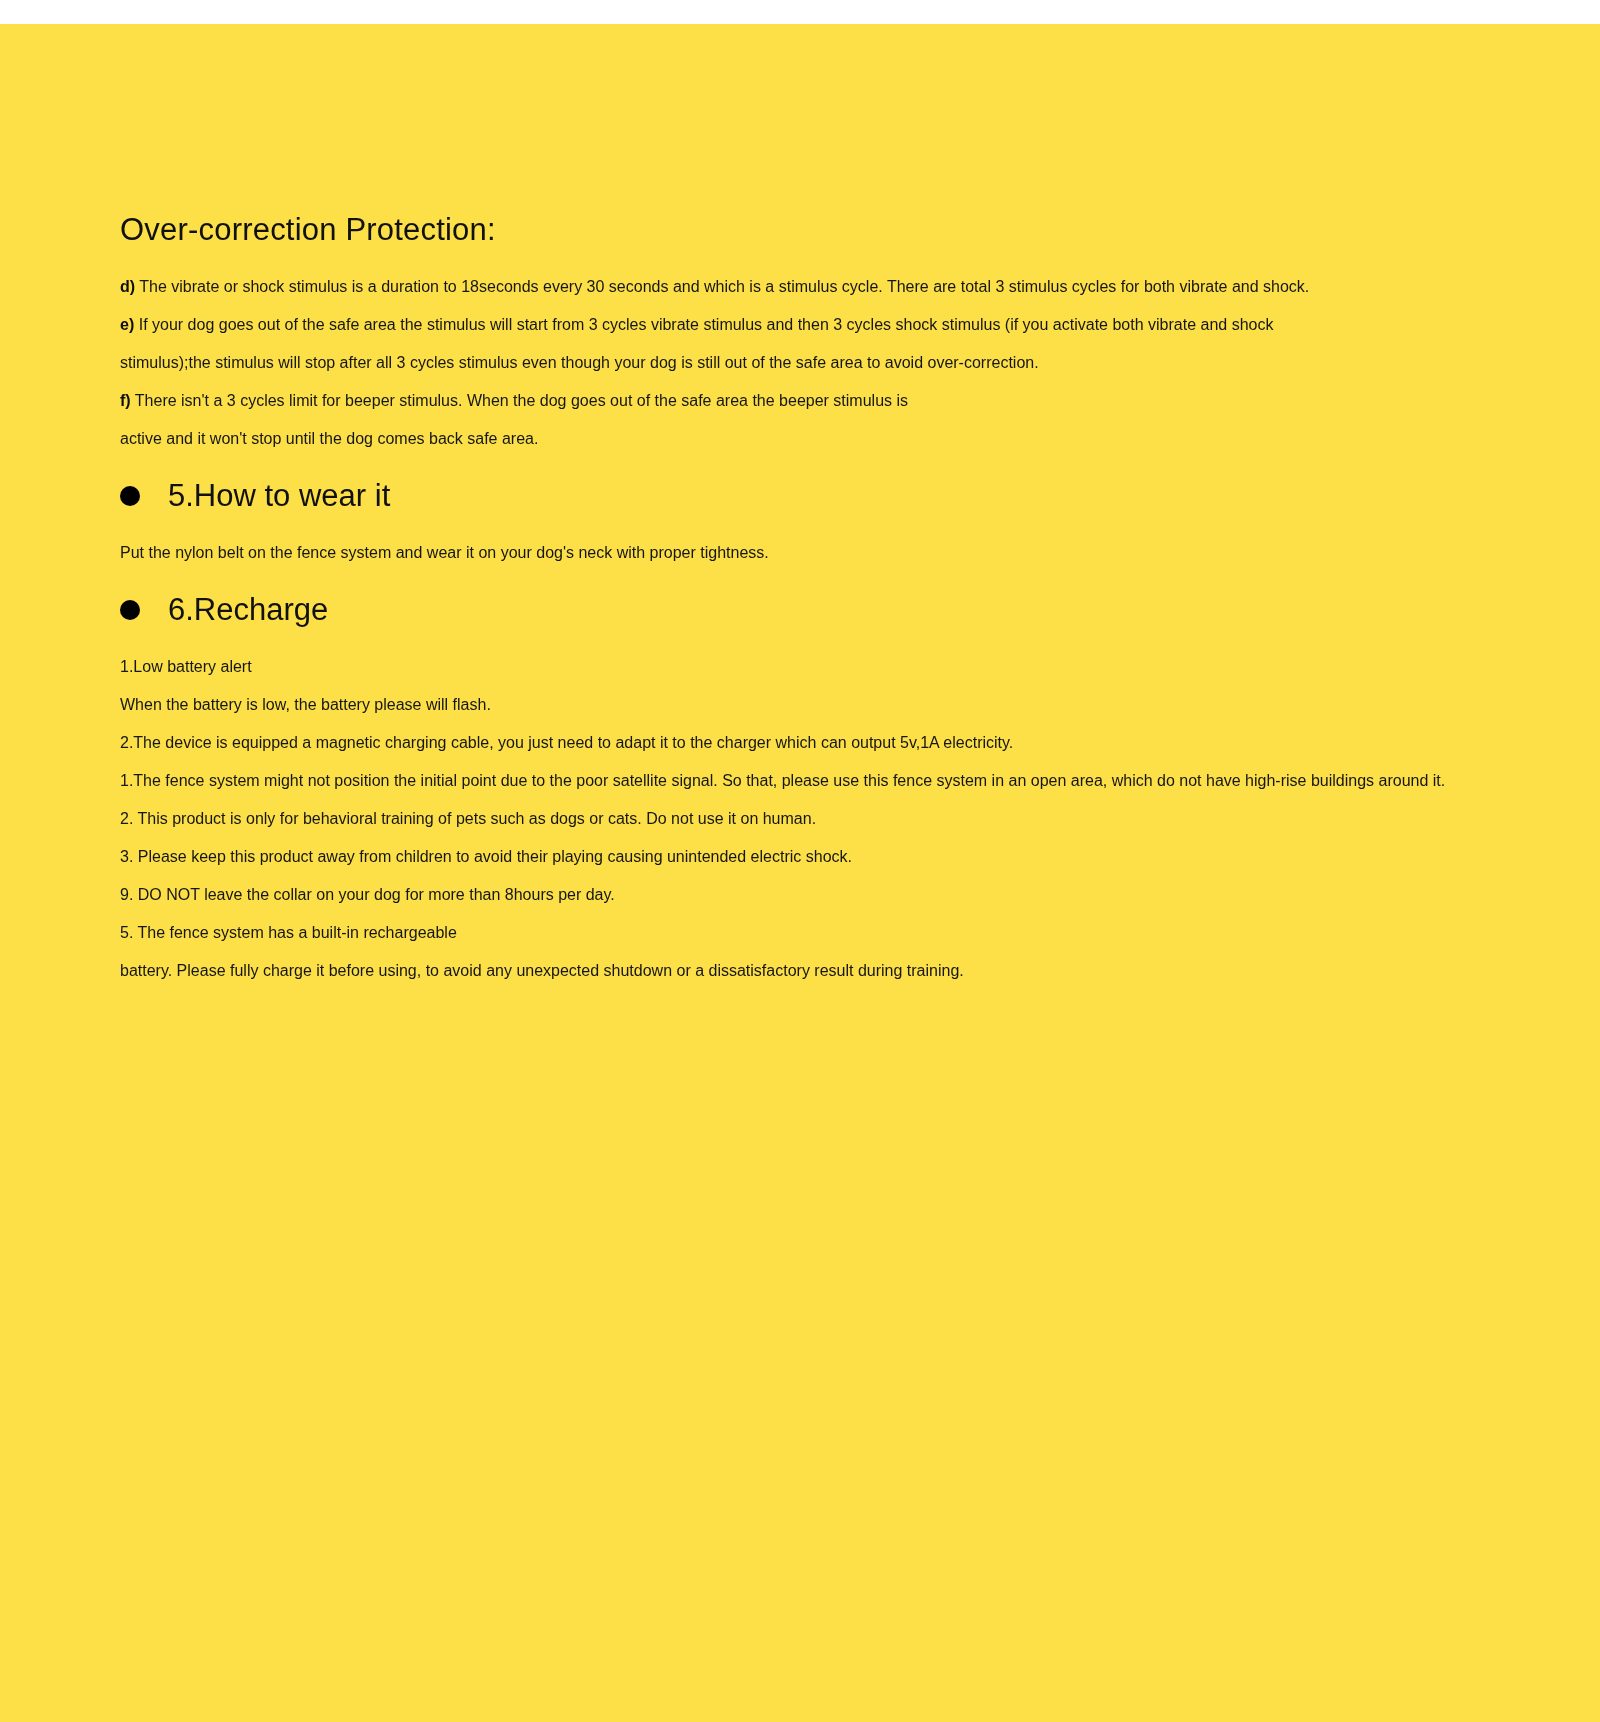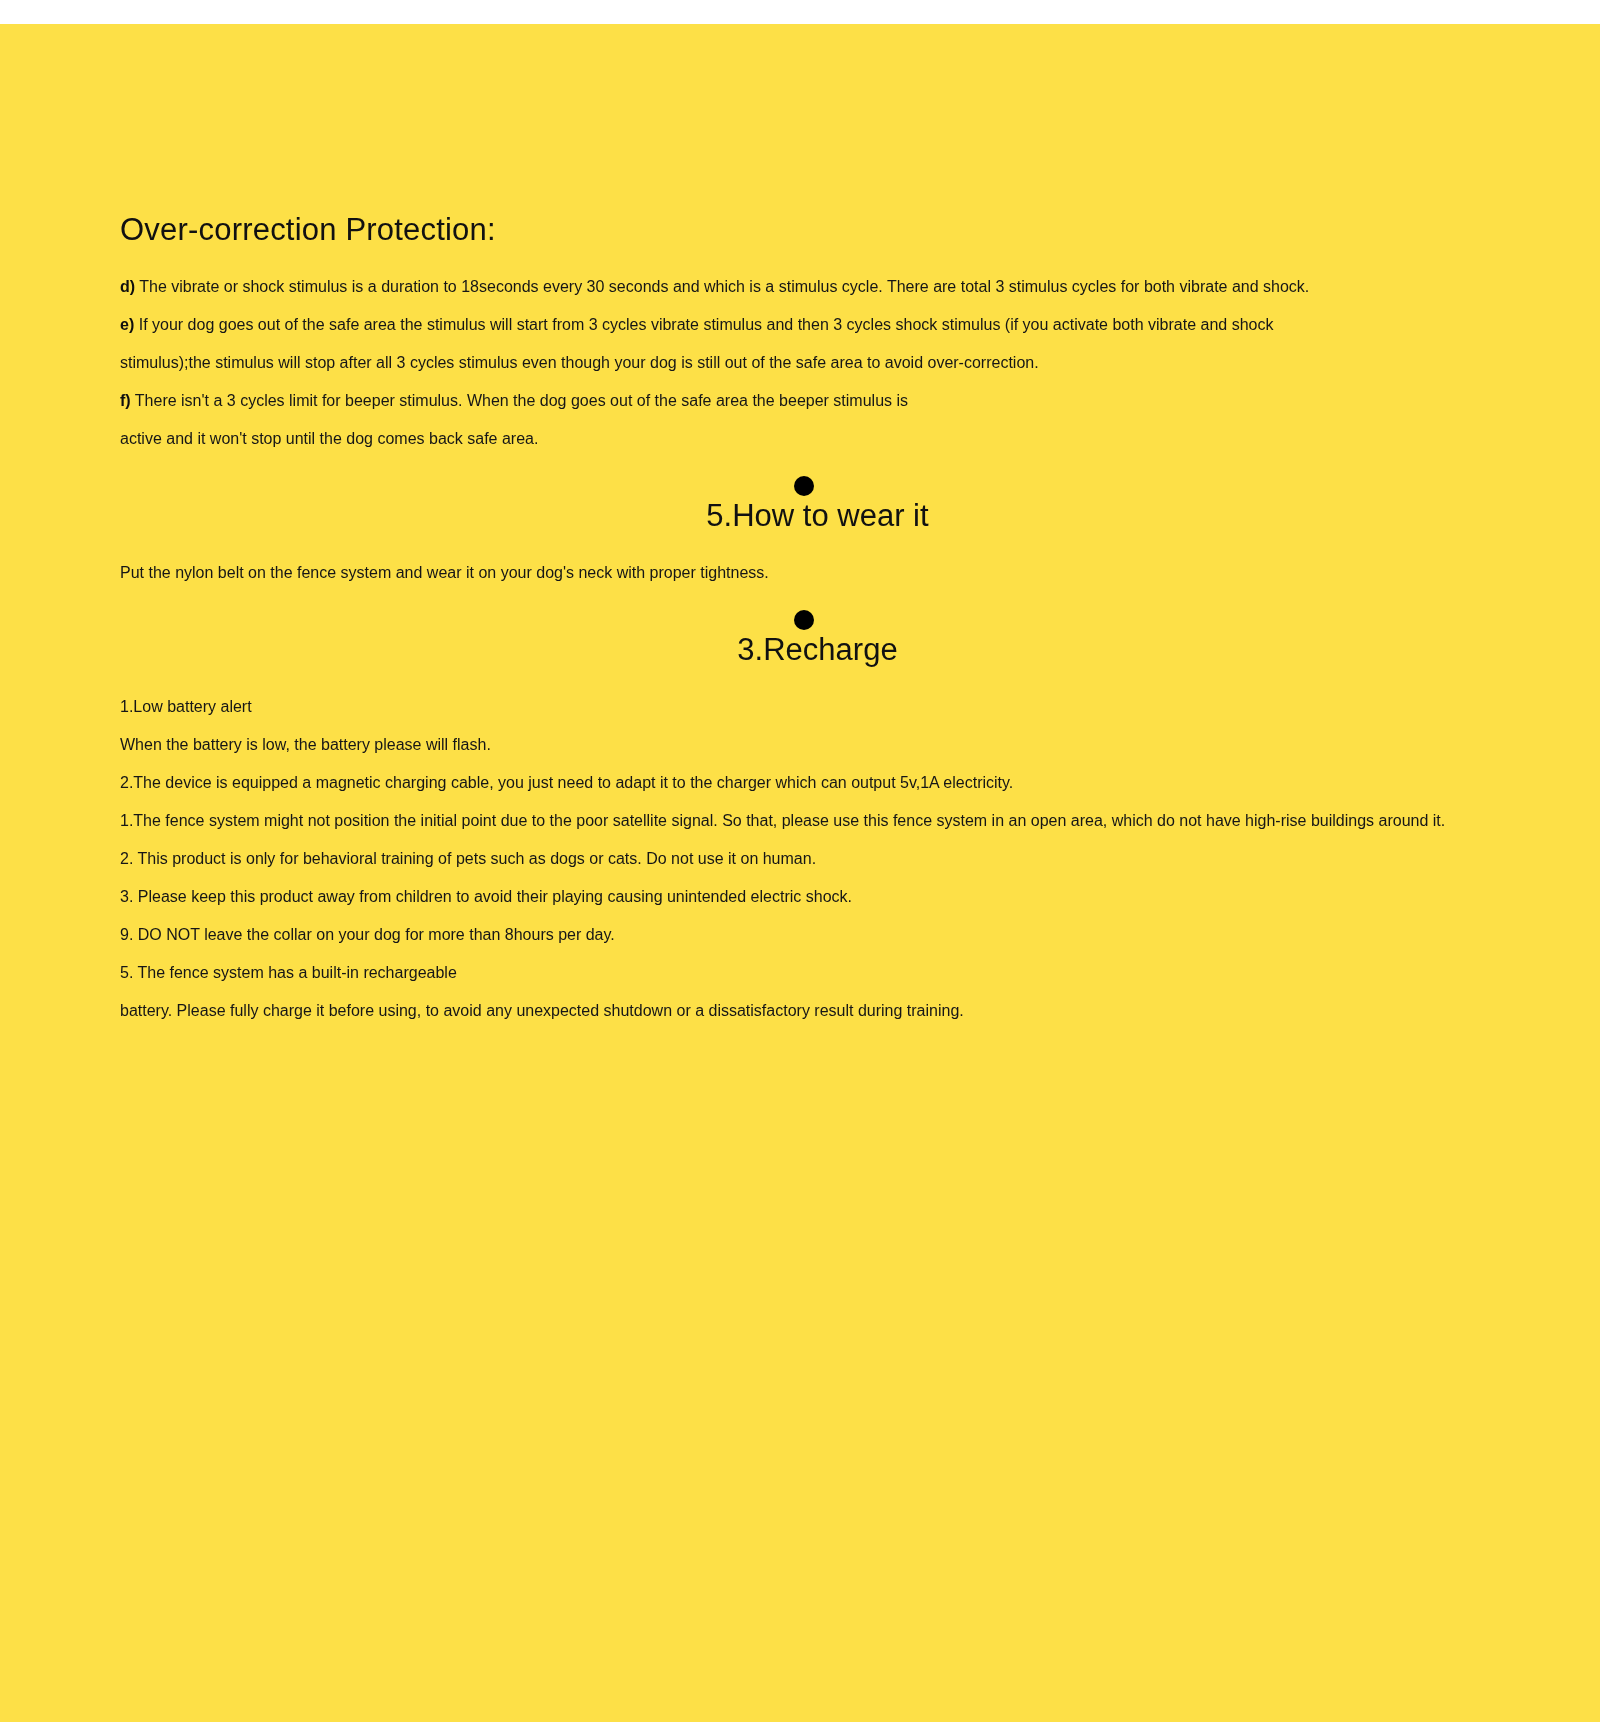--- a/index.html
+++ b/index.html
@@ -33,21 +33,20 @@
     margin-top: 22px;
   }
   .bullet-heading {
     display: flex;
     align-items: center;
     margin: 18px 0 18px 0;
     font-size: 31px;
     font-weight: 400;
     line-height: 40px;
     color: #111111;
-    flex-direction: column;
   }
   .bullet-dot {
     width: 20px;
     height: 20px;
     border-radius: 50%;
     background: #000000;
     flex: 0 0 auto;
     margin-right: 28px;
   }
   .para {
@@ -71,21 +70,21 @@
       <p class="para"><strong>d)</strong><span> The vibrate or shock stimulus is a duration to 18seconds every 30 seconds and which is a stimulus cycle. There are total 3 stimulus cycles for both vibrate and shock.</span></p>
       <p class="para"><strong>e)</strong><span> If your dog goes out of the safe area the stimulus will start from 3 cycles vibrate stimulus and then 3 cycles shock stimulus (if you activate both vibrate and shock</span><br><span>stimulus);the stimulus will stop after all 3 cycles stimulus even though your dog is still out of the safe area to avoid over-correction.</span></p>
       <p class="para"><strong>f)</strong><span> There isn't a 3 cycles limit for beeper stimulus. When the dog goes out of the safe area the beeper stimulus is</span><br><span>active and it won't stop until the dog comes back safe area.</span></p>
       <div class="bullet-heading">
         <span class="bullet-dot"></span>
         <span>5.How to wear it</span>
       </div>
       <p class="para"><span>Put the nylon belt on the fence system and wear it on your dog's neck with proper tightness.</span></p>
       <div class="bullet-heading">
         <span class="bullet-dot"></span>
-        <span>3.Recharge</span>
+        <span>6.Recharge</span>
       </div>
       <p class="para"><span>1.Low battery alert</span></p>
       <p class="para"><span>When the battery is low, the battery please will flash.</span></p>
       <p class="para"><span>2.The device is equipped a magnetic charging cable, you just need to adapt it to the charger which can output 5v,1A electricity.</span></p>
       <p class="para"><span>1.The fence system might not position the initial point due to the poor satellite signal. So that, please use this fence system in an open area, which do not have high-rise buildings around it.</span></p>
       <p class="para"><span>2. This product is only for behavioral training of pets such as dogs or cats. Do not use it on human.</span></p>
       <p class="para"><span>3. Please keep this product away from children to avoid their playing causing unintended electric shock.</span></p>
       <p class="para"><span>9. DO NOT leave the collar on your dog for more than 8hours per day.</span></p>
       <p class="para"><span>5. The fence system has a built-in rechargeable</span><br><span>battery. Please fully charge it before using, to avoid any unexpected shutdown or a dissatisfactory result during training.</span></p>
     </div>

